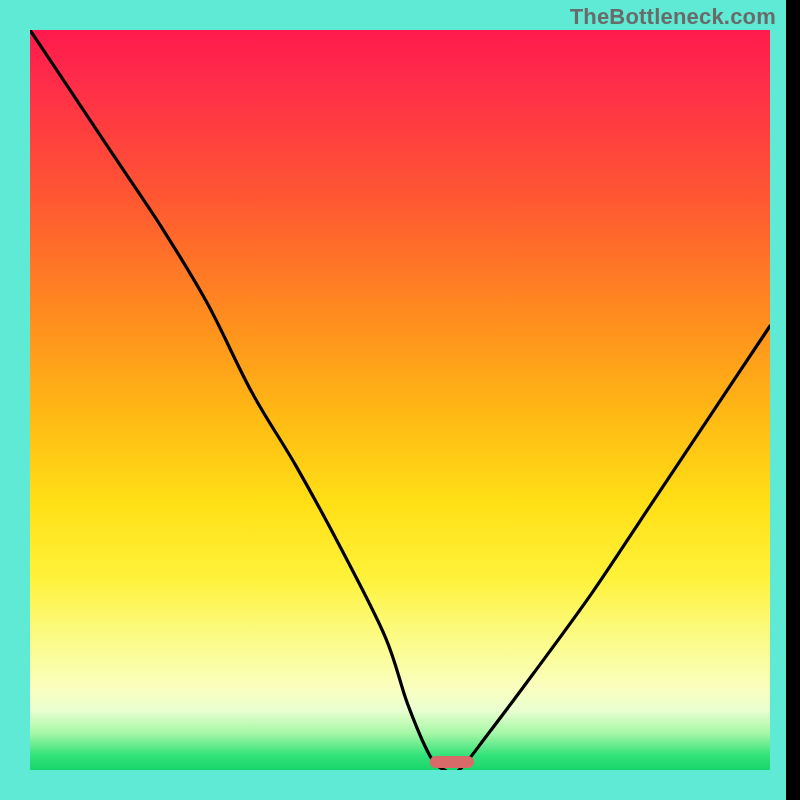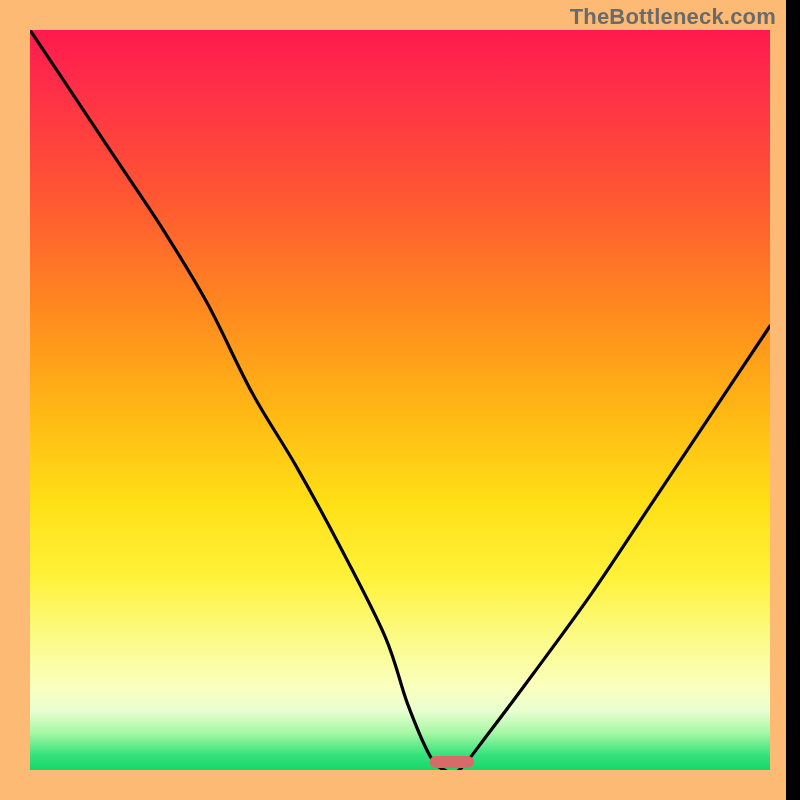--- a/index.html
+++ b/index.html
@@ -8,21 +8,21 @@
     width: 800px;
     height: 800px;
     background: #000;
     overflow: hidden;
     font-family: Arial, Helvetica, sans-serif;
   }
   .frame {
     position: relative;
     width: 786px;
     height: 800px;
-    background: #fdba74;
+    background: #5eead4;
   }
   .watermark {
     position: absolute;
     top: 4px;
     right: 10px;
     color: #6a6a6a;
     font-size: 22px;
     font-weight: 600;
     letter-spacing: 0.2px;
     z-index: 10;

